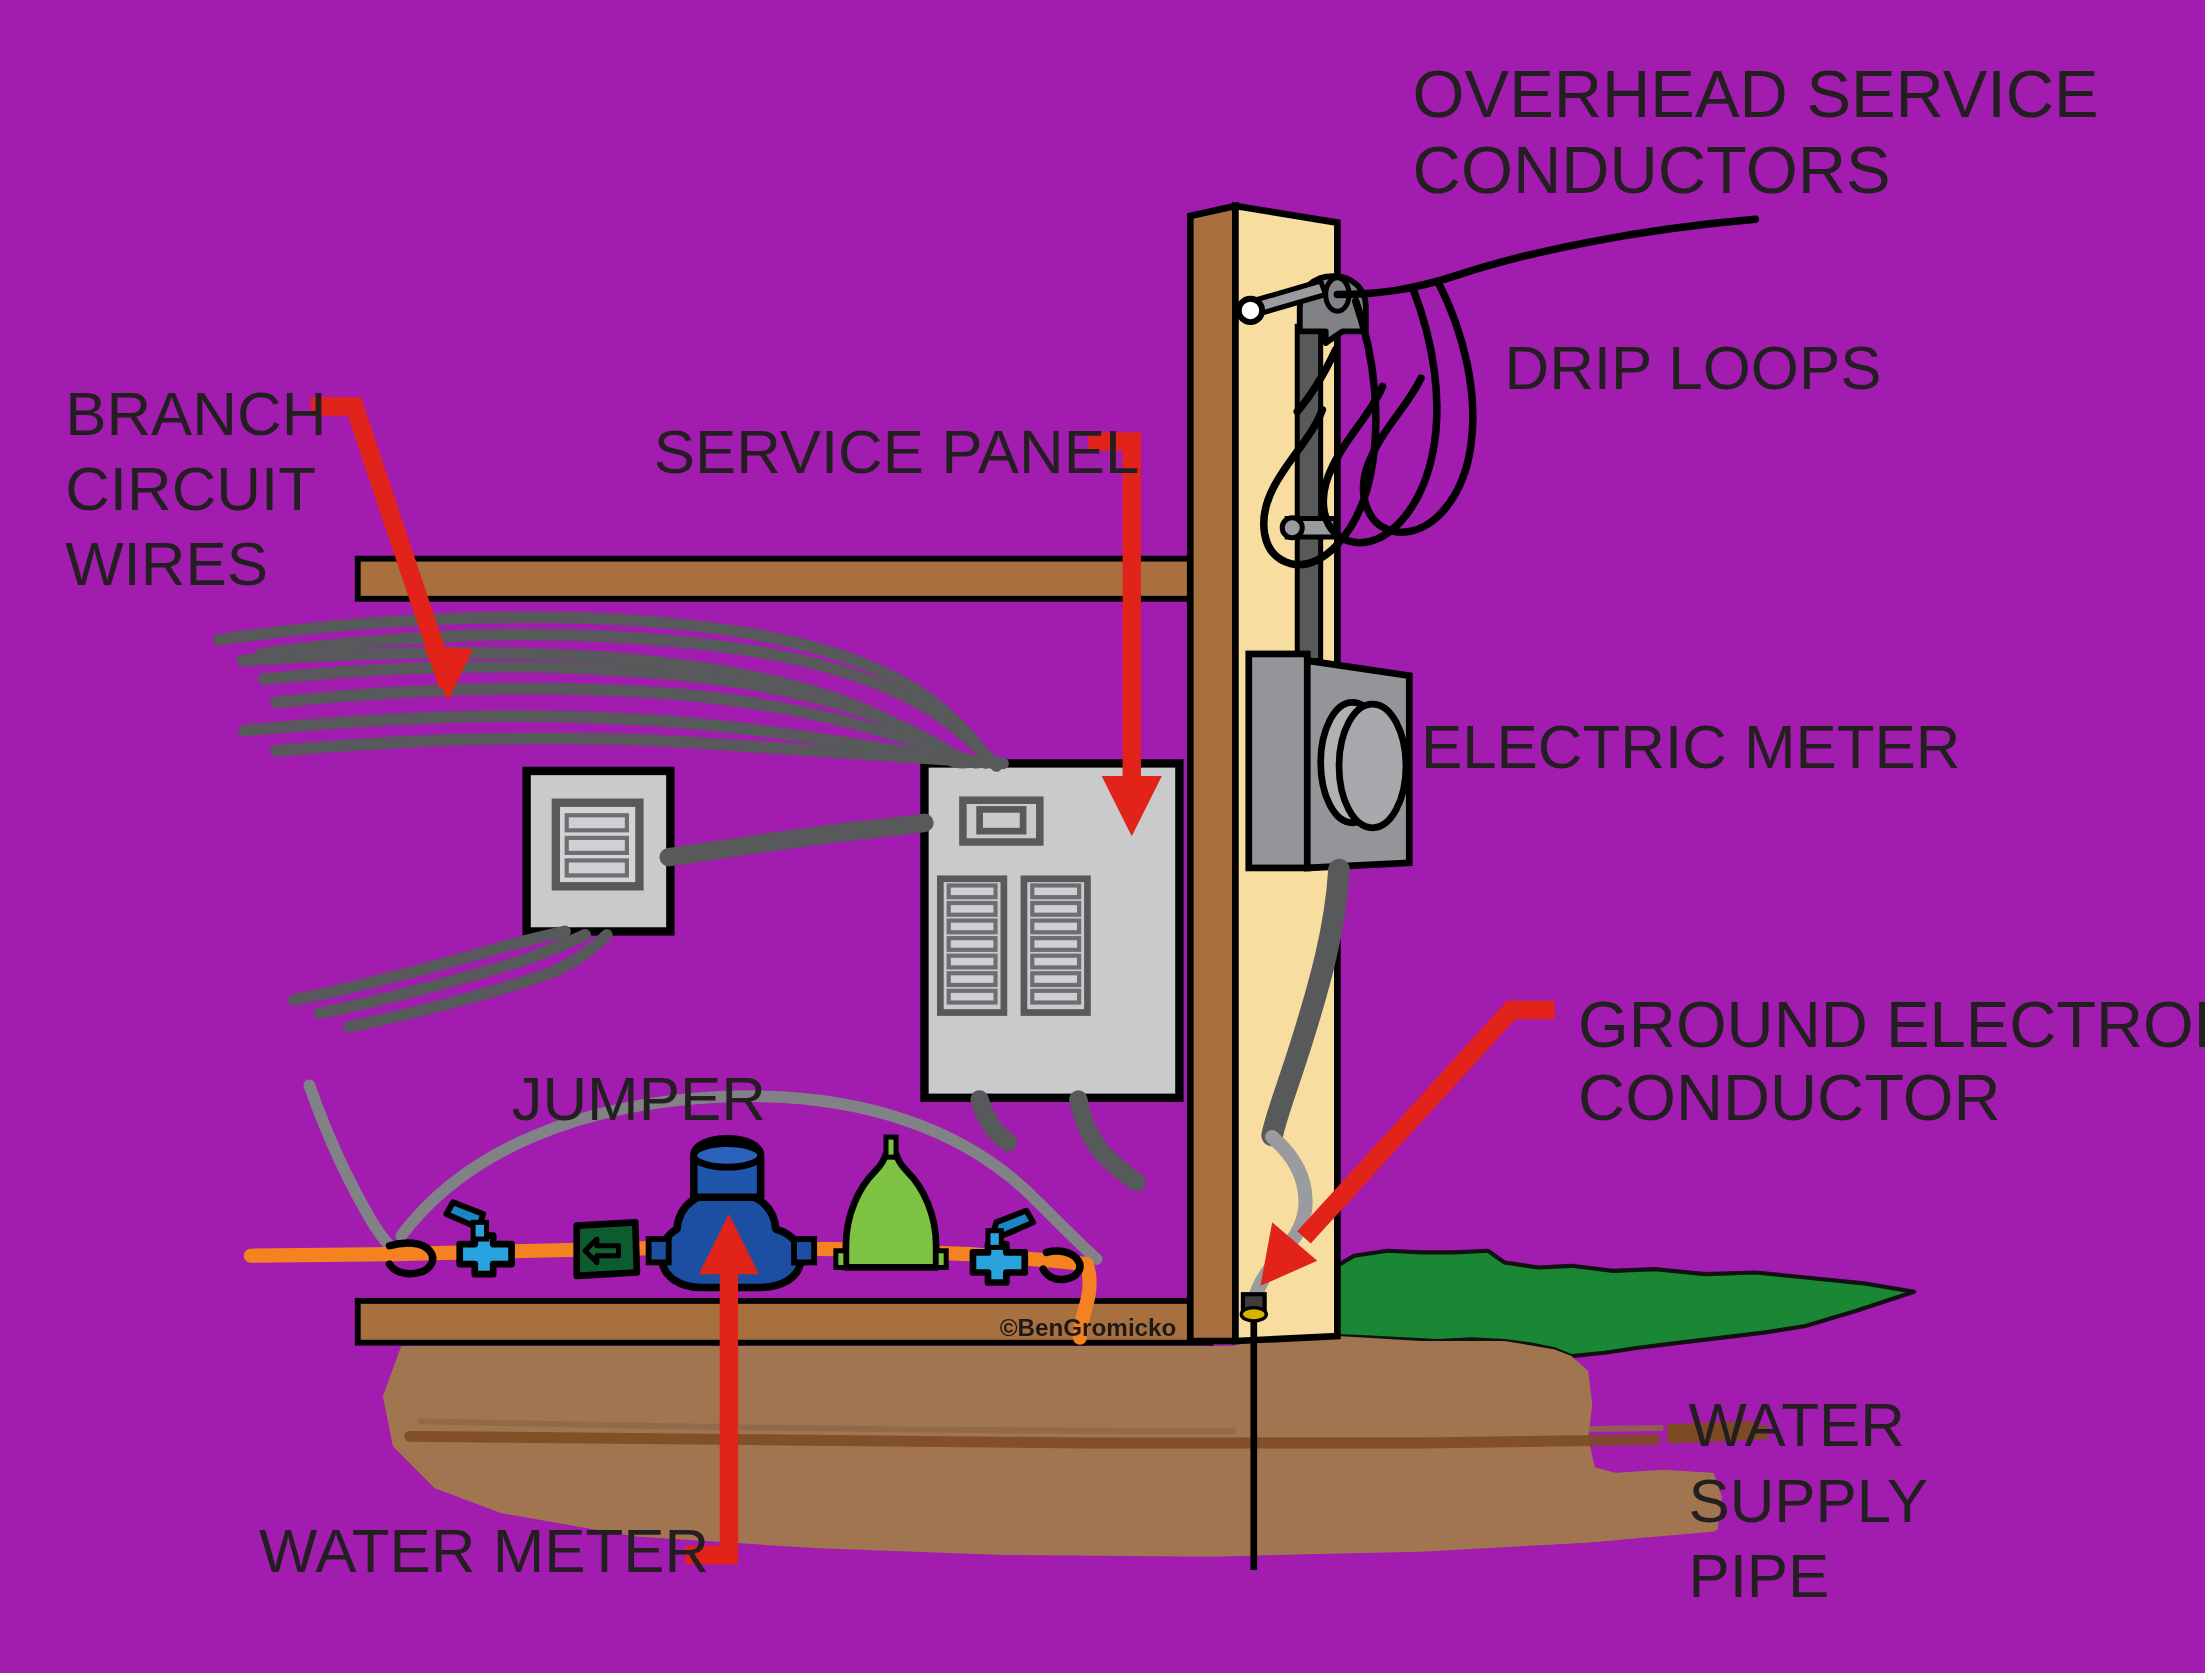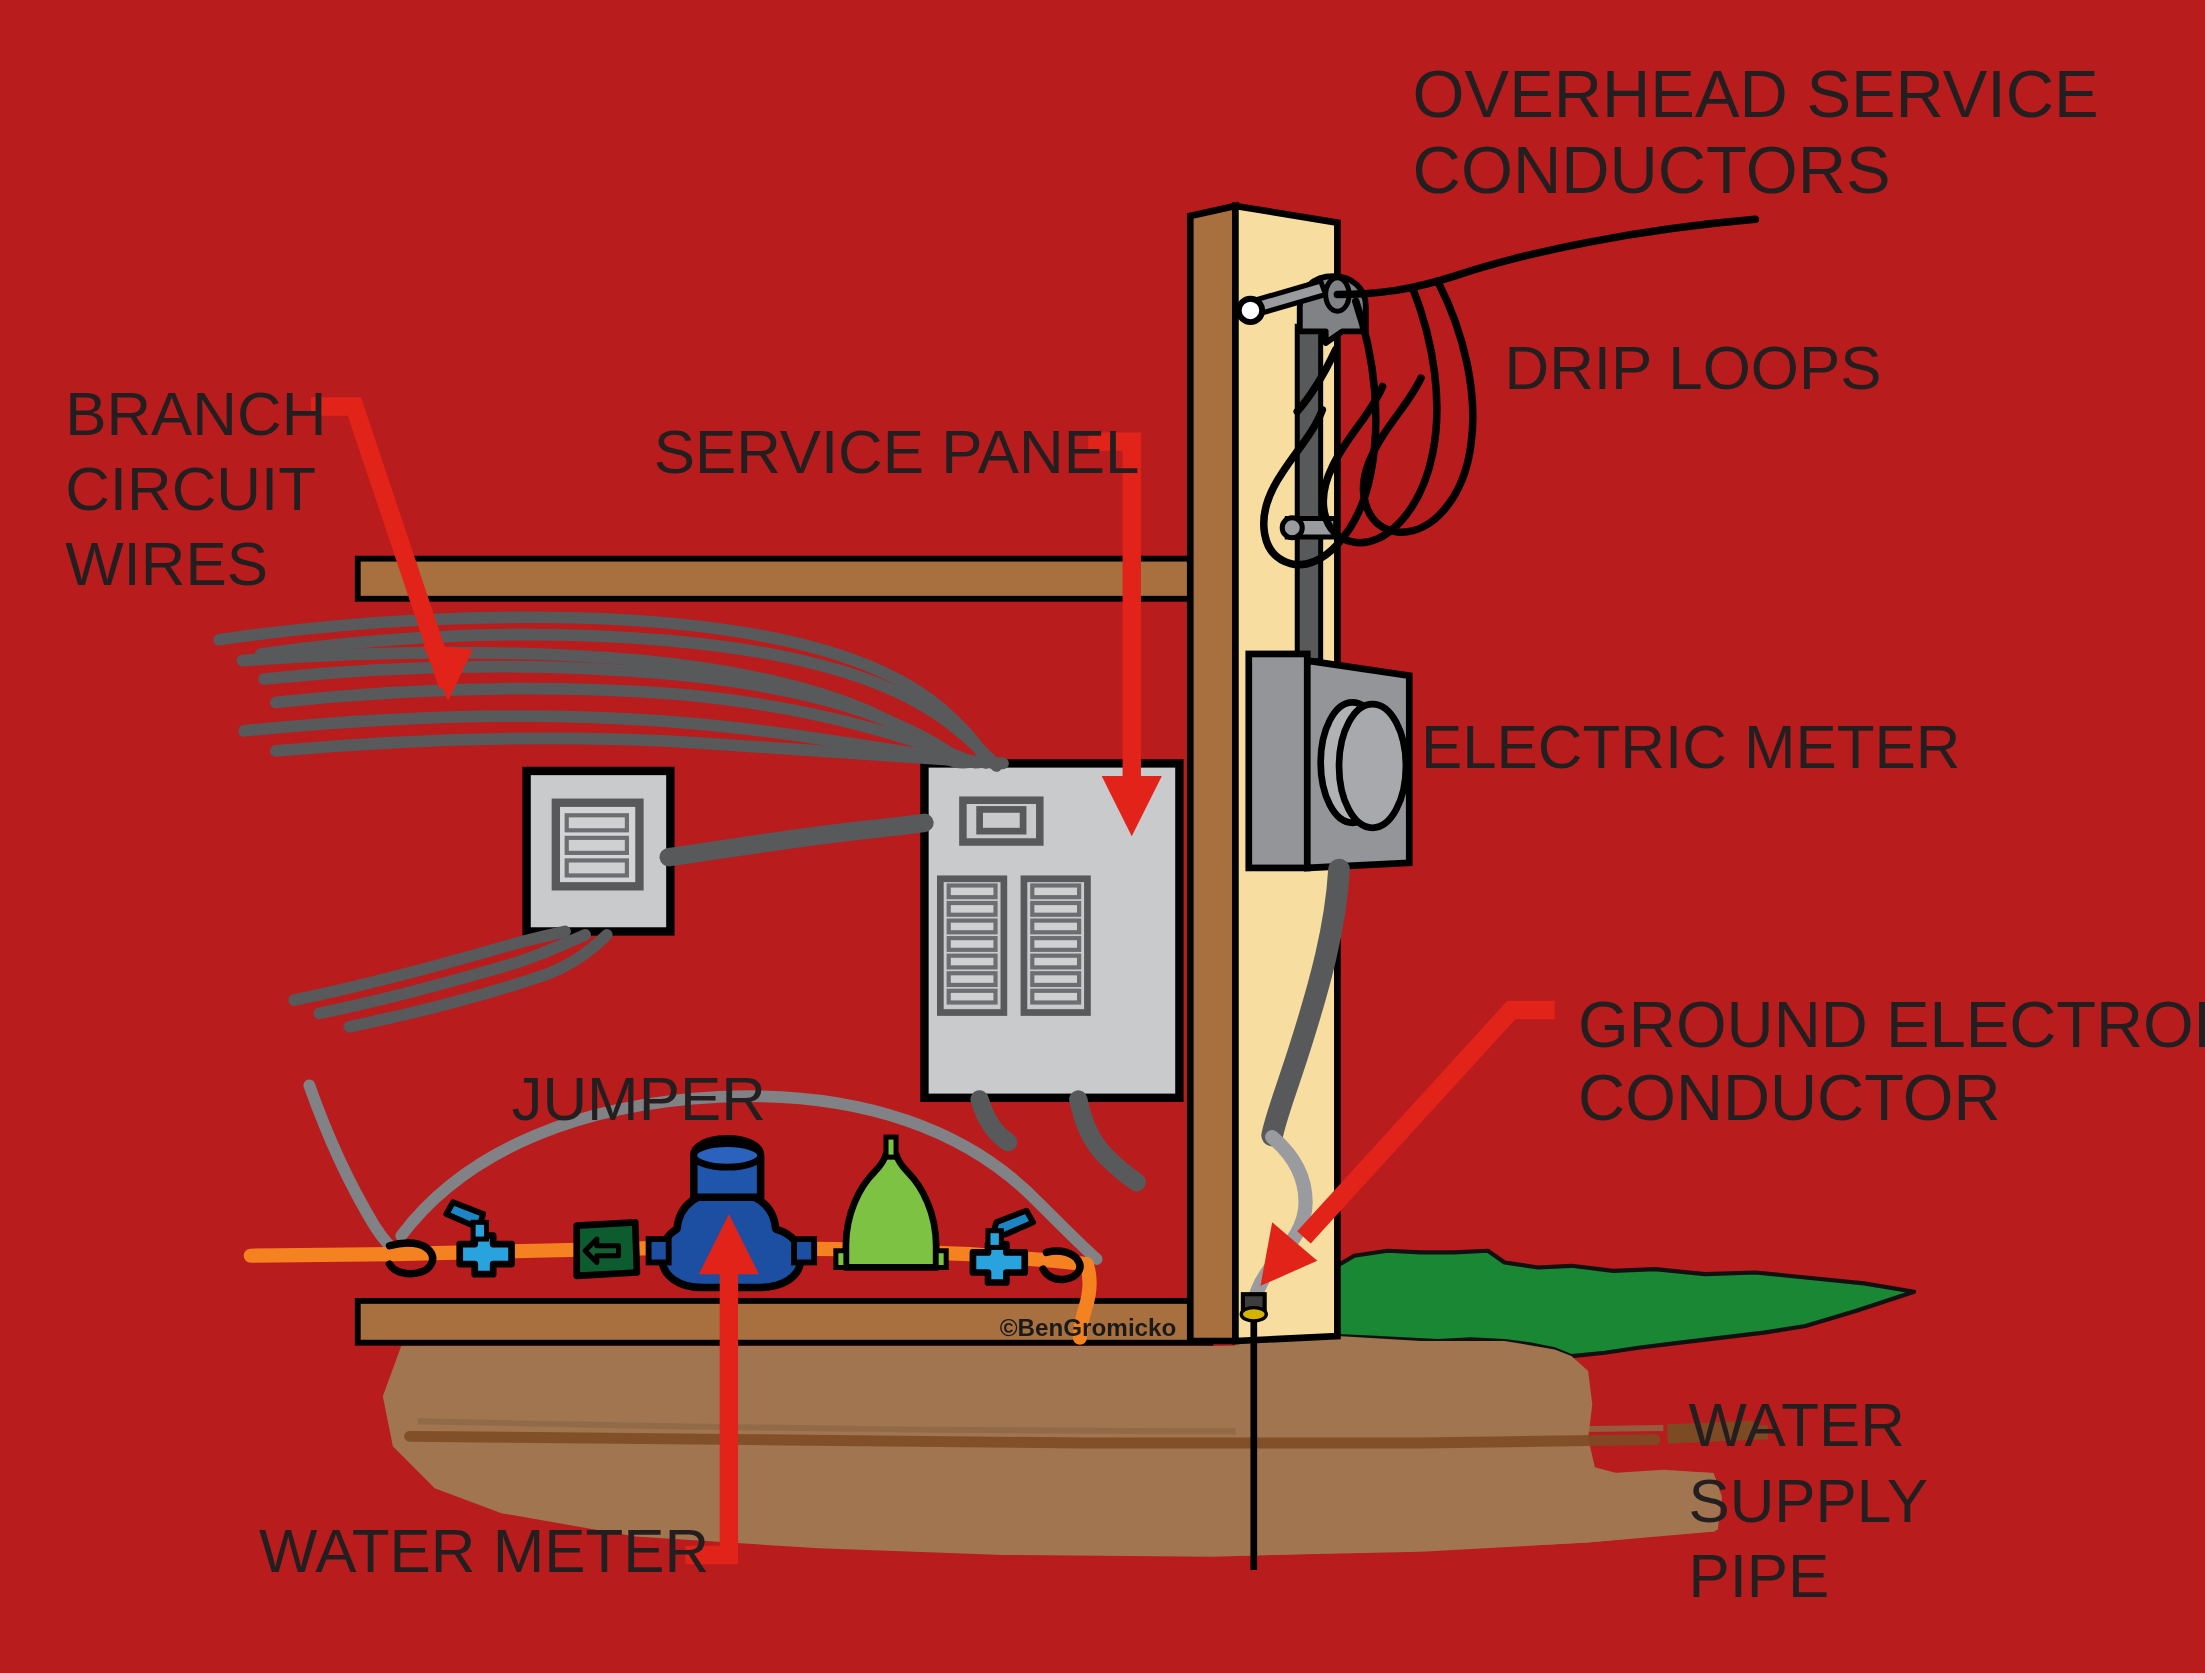--- a/index.html
+++ b/index.html
@@ -8,21 +8,21 @@
     padding: 0;
     background: #ffffff;
   }
   body {
     font-family: "Liberation Sans", sans-serif;
   }
   #stage {
     position: relative;
     width: 2205px;
     height: 1674px;
-    background: #b91c1c;
+    background: #a21caf;
     overflow: hidden;
   }
   #diagram {
     position: absolute;
     top: 0;
     left: 0;
     width: 2205px;
     height: 1674px;
   }
   .lbl {

